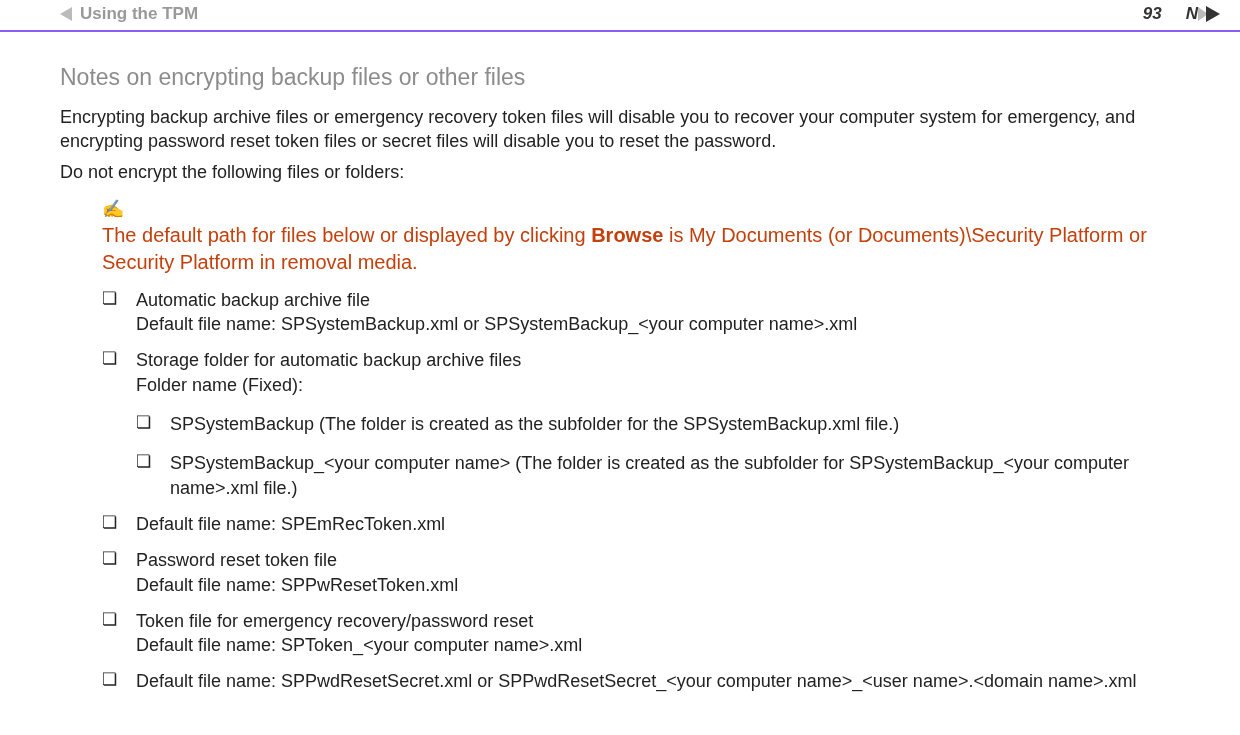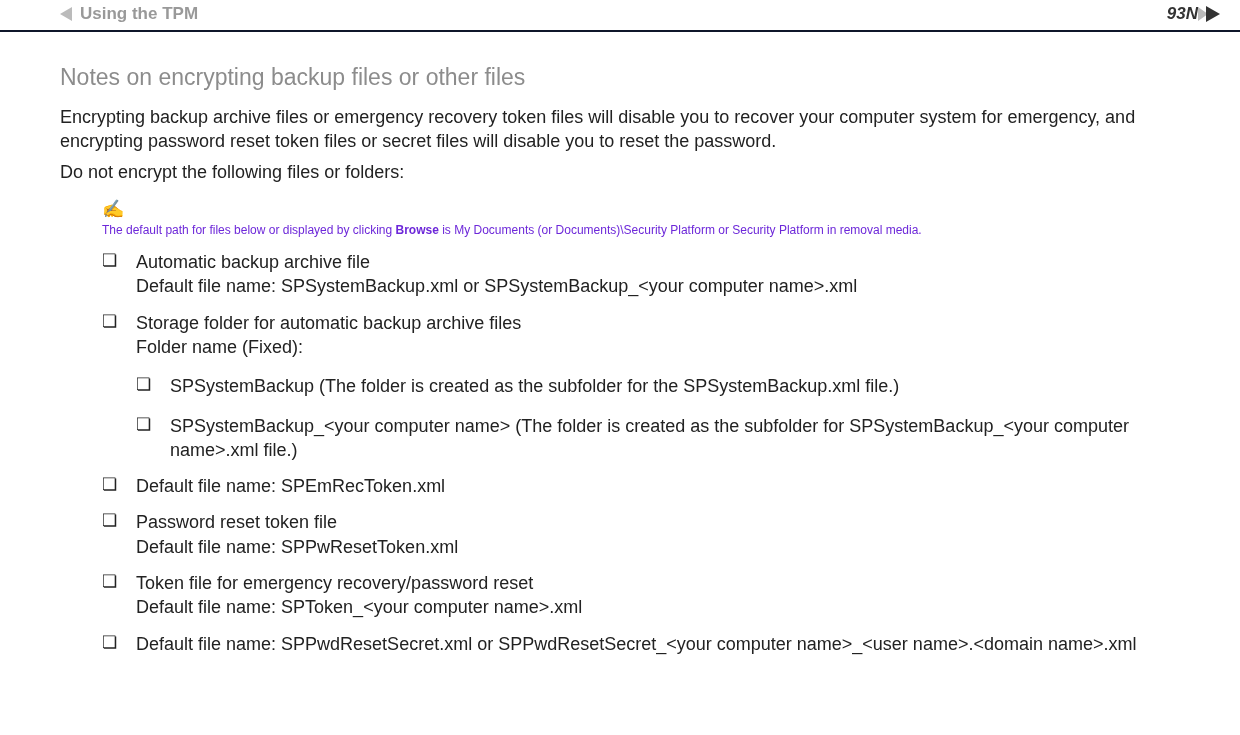--- a/index.html
+++ b/index.html
@@ -8,42 +8,42 @@
       background: #fff;
       width: 1240px;
       height: 735px;
       overflow: hidden;
     }
     .header {
       display: flex;
       justify-content: space-between;
       align-items: flex-start;
       padding: 4px 20px 6px 60px;
-      border-bottom: 2px solid #0f172a;
+      border-bottom: 2px solid #8b5cf6;
     }
     .header-left {
       display: flex;
       align-items: center;
       gap: 8px;
     }
     .tri-left {
       width: 0; height: 0;
       border-top: 7px solid transparent;
       border-bottom: 7px solid transparent;
       border-right: 12px solid #bbb;
     }
     .header-title {
       color: #999;
       font-size: 17px;
       font-weight: bold;
     }
     .header-right {
       display: flex;
       align-items: center;
-      gap: 0;
+      gap: 24px;
     }
     .page-num {
       font-style: italic;
       font-weight: bold;
       font-size: 17px;
       color: #333;
     }
     .nav-single {
       display: flex;
       align-items: center;
@@ -78,25 +78,25 @@
     }
     .note-block {
       margin: 14px 0 10px 42px;
     }
     .note-icon {
       font-size: 18px;
       color: #333;
       margin-bottom: 2px;
     }
     .note-text {
-      font-size: 12px;
+      font-size: 20px;
       font-family: Arial, Helvetica, sans-serif;
       font-stretch: condensed;
       line-height: 1.35;
-      color: #6d28d9;
+      color: #c2410c;
     }
     .note-text .bold { font-weight: bold; }
     .bullet-list {
       list-style: none;
       margin-left: 42px;
     }
     .bullet-list > li {
       position: relative;
       padding-left: 34px;
       margin-top: 12px;

